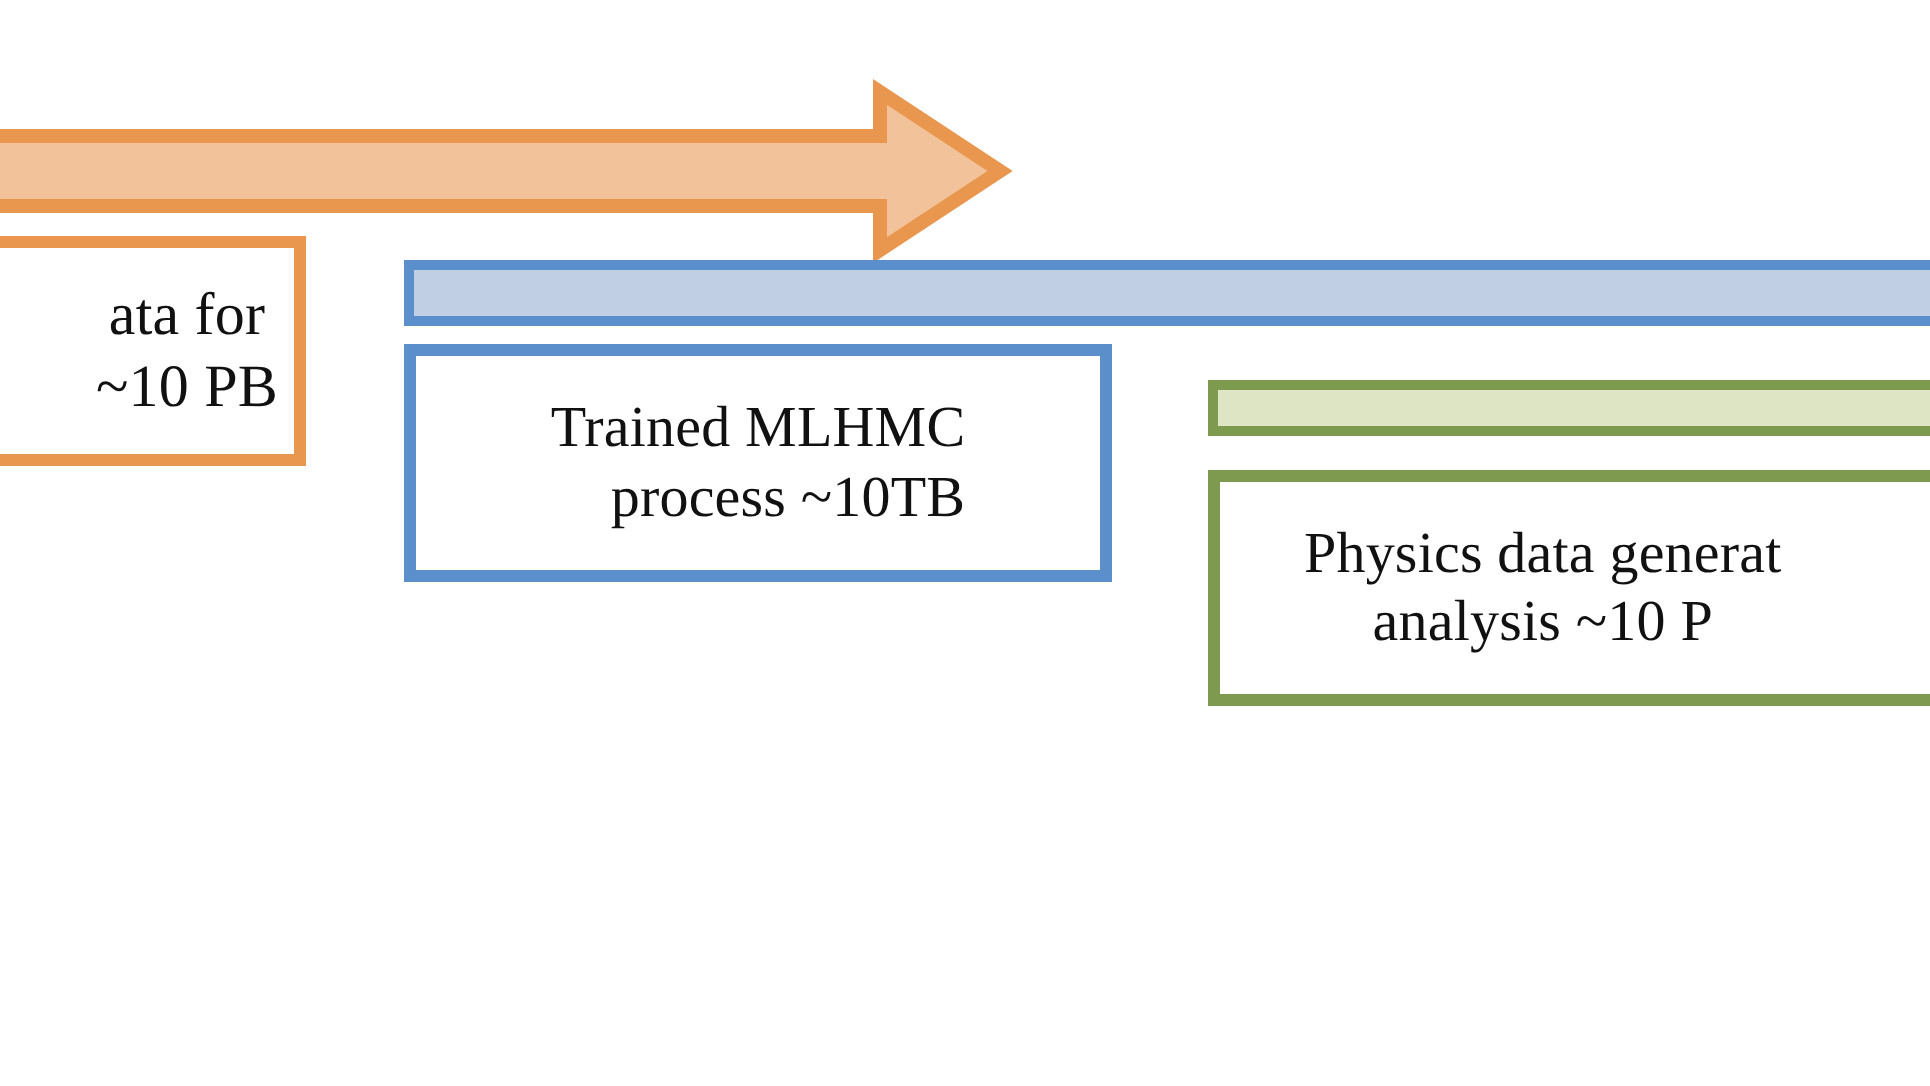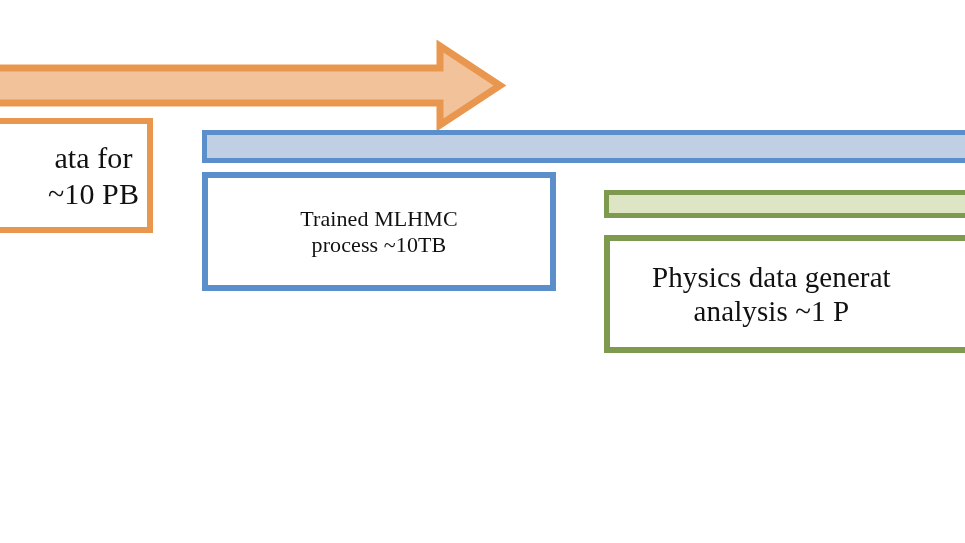--- a/index.html
+++ b/index.html
@@ -87,21 +87,22 @@
 
   
   #box-blue {
     left: 202px;
     top: 172px;
     width: 354px;
     height: 119px;
     border: 6px solid #5B8FCB;
   }
   #box-blue .txt {
-    font-size: 22px;
+    font-size: 29px;
+    text-align: right;
   }
 
   
   #bar-green {
     left: 604px;
     top: 190px;
     width: 420px;
     height: 28px;
     border: 5px solid #7E9A4E;
     background: #DDE5C5;
@@ -146,16 +147,16 @@
     <span class="txt">Trained MLHMC
 process ~10TB</span>
   </div>
 
   <div class="bar" id="bar-green">
     <span class="bar-label"></span>
   </div>
 
   <div class="labelbox" id="box-green">
     <span class="txt">Physics data generat
-analysis ~1 P</span>
+analysis ~10 P</span>
   </div>
 
 </div>
 
 </body></html>

